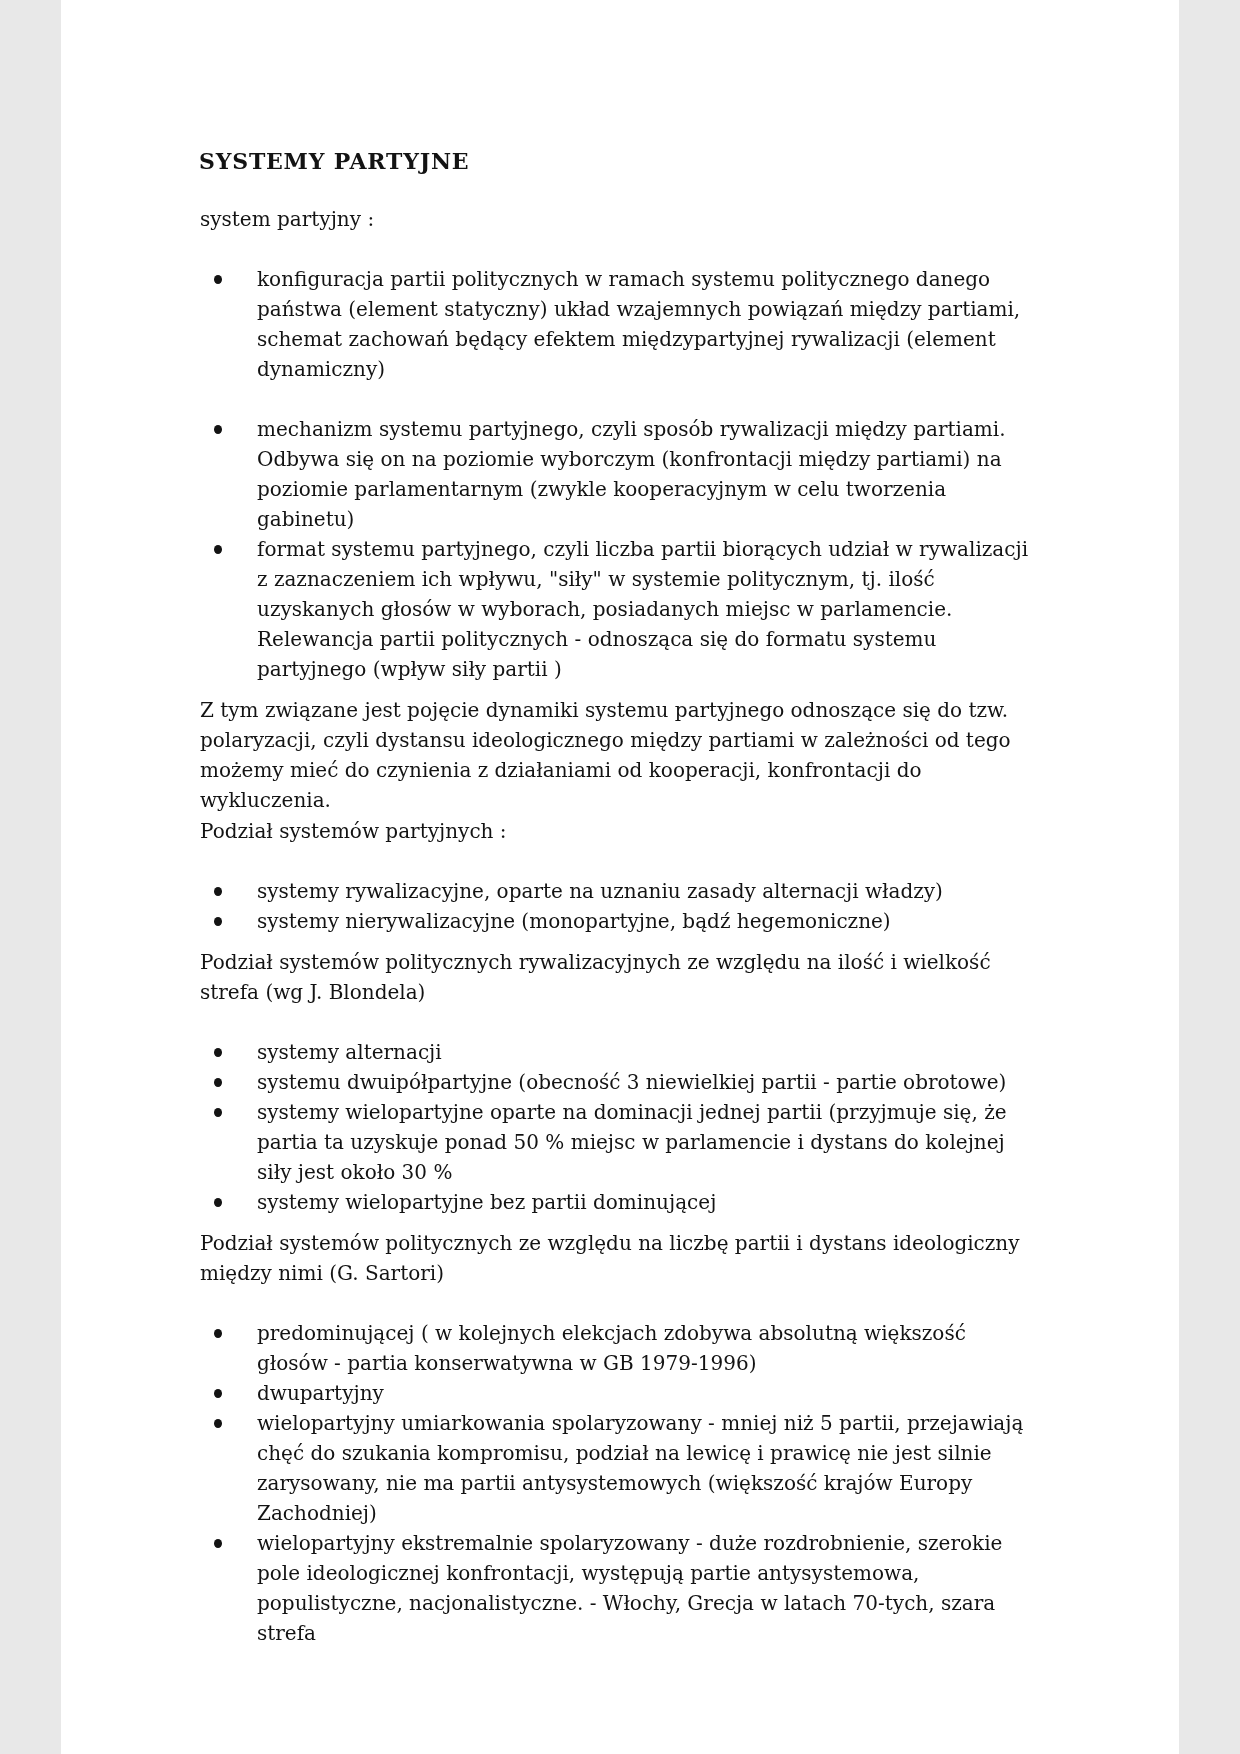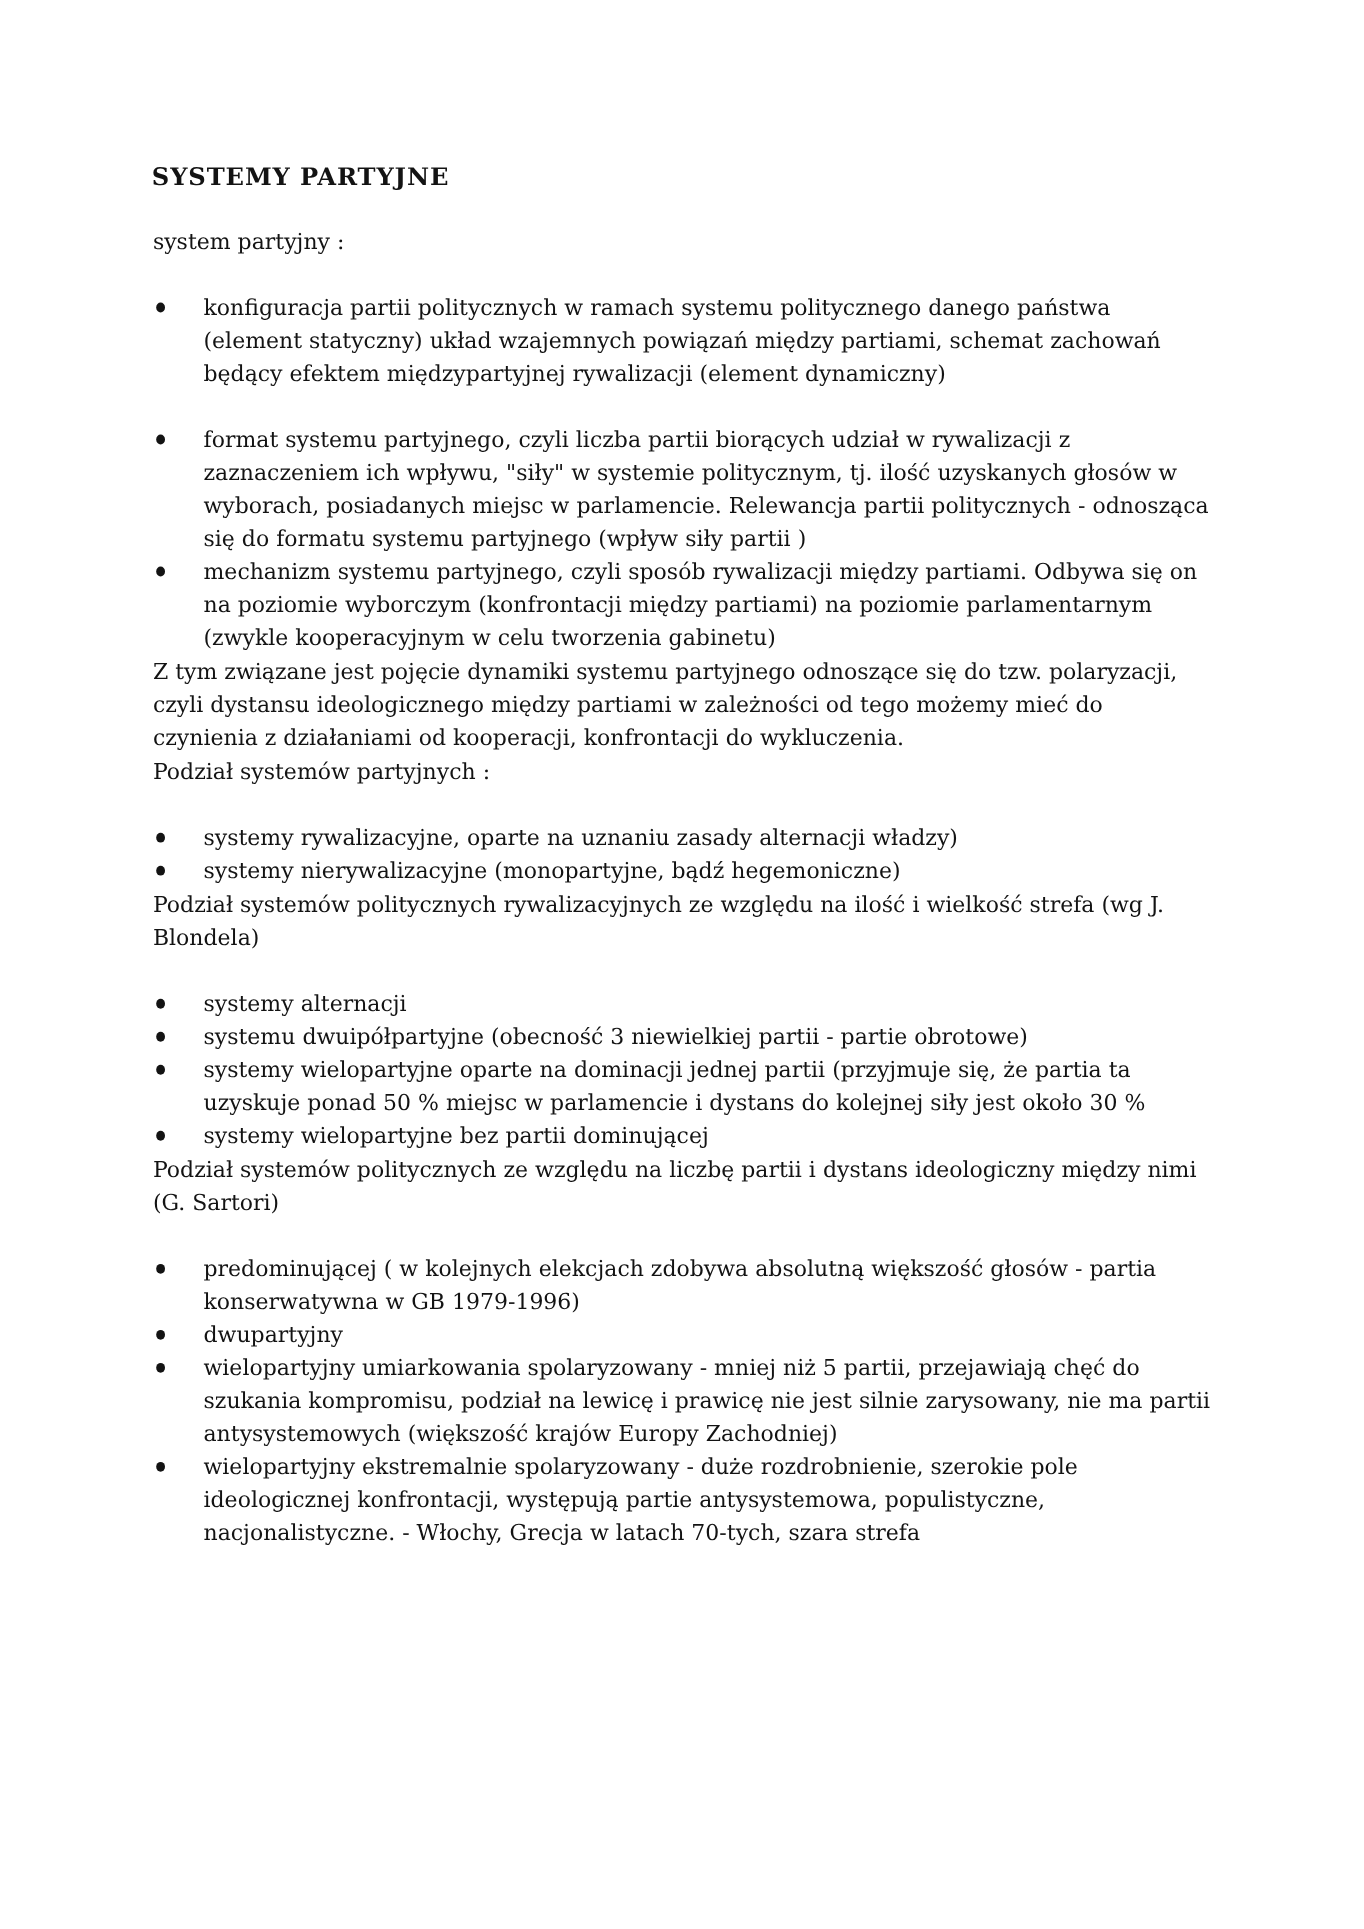--- a/index.html
+++ b/index.html
@@ -2,21 +2,21 @@
 <html><head>
 <meta charset="utf-8">
 <style>
   html, body {
     margin: 0;
     padding: 0;
     background: #e8e8e8;
   }
   .page {
     position: relative;
-    width: 1240px;
+    width: 1118px;
     height: 1754px;
     margin: 0 auto;
     background: #ffffff;
     box-sizing: border-box;
     padding: 146px 135px 0 138px;
     font-family: "DejaVu Serif", "Liberation Serif", serif;
     font-size: 20px;
     line-height: 30px;
     color: #131313;
     -webkit-font-smoothing: antialiased;
@@ -29,21 +29,21 @@
     margin: 0 0 28px 0;
   }
   p.doc-par {
     margin: 1px;
   }
   .gap-before {
     margin-top: 30px;
   }
   ul.blist {
     list-style: none;
-    margin: 0;
+    margin: 11px;
     padding: 0;
   }
   ul.blist.gap-before {
     margin-top: 30px;
   }
   ul.blist > li {
     position: relative;
     padding-left: 47px;
     margin: 0;
   }
@@ -70,25 +70,25 @@
     <li>
       <span class="bullet-marker"></span>
       <span>konfiguracja partii politycznych w ramach systemu politycznego danego państwa (element statyczny) układ wzajemnych powiązań między partiami, schemat zachowań będący efektem międzypartyjnej rywalizacji (element dynamiczny)</span>
     </li>
   </ul>
 
 
   <ul class="blist gap-before">
     <li>
       <span class="bullet-marker"></span>
-      <span>format systemu partyjnego, czyli liczba partii biorących udział w rywalizacji z zaznaczeniem ich wpływu, "siły" w systemie politycznym, tj. ilość uzyskanych głosów w wyborach, posiadanych miejsc w parlamencie. Relewancja partii politycznych - odnosząca się do formatu systemu partyjnego (wpływ siły partii )</span>
+      <span>mechanizm systemu partyjnego, czyli sposób rywalizacji między partiami. Odbywa się on na poziomie wyborczym (konfrontacji między partiami) na poziomie parlamentarnym (zwykle kooperacyjnym w celu tworzenia gabinetu)</span>
     </li>
     <li>
       <span class="bullet-marker"></span>
-      <span>mechanizm systemu partyjnego, czyli sposób rywalizacji między partiami. Odbywa się on na poziomie wyborczym (konfrontacji między partiami) na poziomie parlamentarnym (zwykle kooperacyjnym w celu tworzenia gabinetu)</span>
+      <span>format systemu partyjnego, czyli liczba partii biorących udział w rywalizacji z zaznaczeniem ich wpływu, "siły" w systemie politycznym, tj. ilość uzyskanych głosów w wyborach, posiadanych miejsc w parlamencie. Relewancja partii politycznych - odnosząca się do formatu systemu partyjnego (wpływ siły partii )</span>
     </li>
   </ul>
 
   <p class="doc-par">Z tym związane jest pojęcie dynamiki systemu partyjnego odnoszące się do tzw. polaryzacji, czyli dystansu ideologicznego między partiami w zależności od tego możemy mieć do czynienia z działaniami od kooperacji, konfrontacji do wykluczenia.</p>
 
   <p class="doc-par gap-before">Podział systemów partyjnych :</p>
 
   <ul class="blist gap-before">
     <li>
       <span class="bullet-marker"></span>

